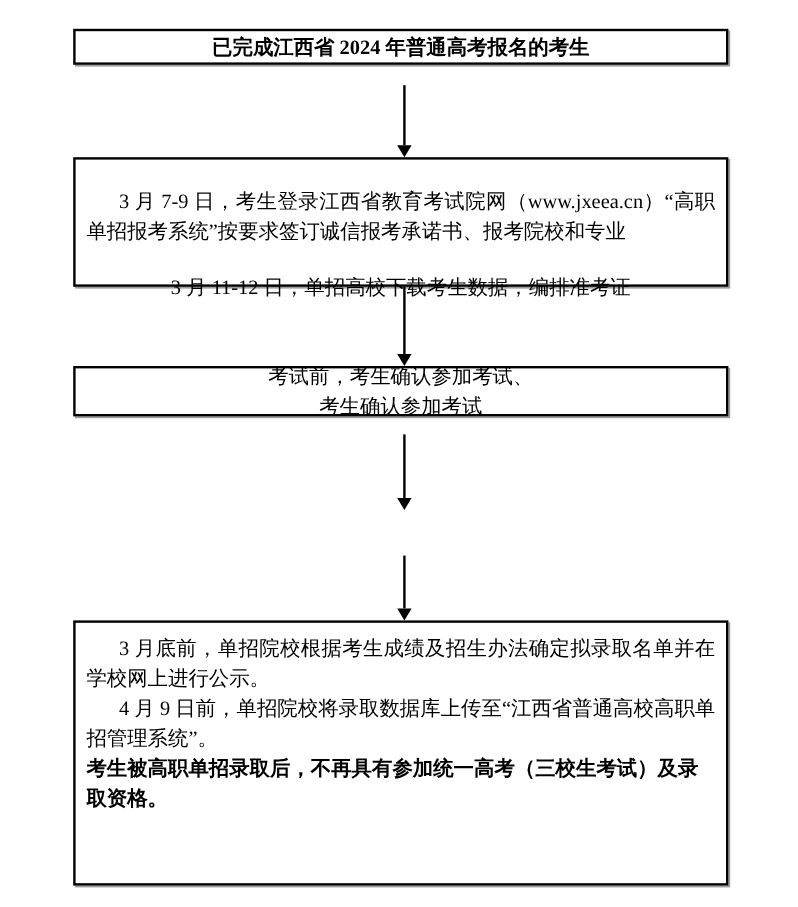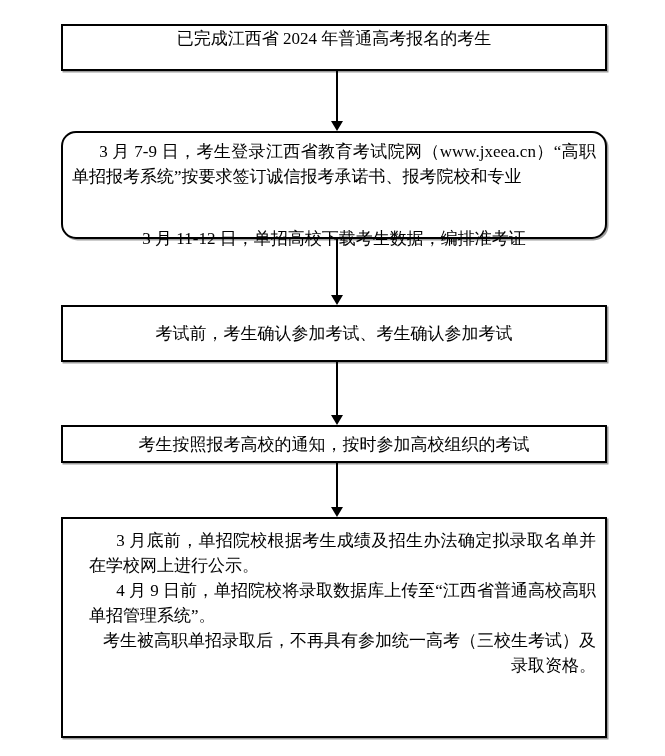--- a/index.html
+++ b/index.html
@@ -25,69 +25,69 @@
     background: #ffffff;
     box-shadow: 1.5px 1.5px 0 #9c9c9c;
     font-size: 17px;
     line-height: 25px;
     color: #000000;
   }
   .fc-box p { margin: 0; }
 
   .box1 {
     top: 24px;
-    height: 47px;
+    height: 30px;
     display: flex;
-    align-items: flex-start;
+    align-items: center;
     justify-content: center;
     text-align: center;
+    font-weight: bold;
   }
   .box2 {
     top: 131px;
     height: 108px;
-    padding: 6px 9px 0 9px;
-    border-radius: 15px;
+    padding: 22px 9px 0 9px;
   }
   .box2 .para-indent {
     text-indent: 1.6em;
     text-align: justify;
   }
   .box2 .para-center {
-    margin-top: 37px;
+    margin-top: 22px;
     text-align: center;
   }
   .box3 {
     top: 305px;
-    height: 57px;
+    height: 42px;
     display: flex;
-    flex-direction: row;
+    flex-direction: column;
     align-items: center;
     justify-content: center;
     text-align: center;
   }
   .box4 {
     top: 425px;
     height: 38px;
     display: flex;
     align-items: center;
     justify-content: center;
     text-align: center;
   }
   .box5 {
     top: 517px;
     height: 221px;
-    padding: 9px 9px 0 26px;
+    padding: 9px 9px 0 9px;
   }
   .box5 .para-indent {
     text-indent: 1.6em;
     text-align: justify;
   }
   .box5 .para-bold {
-    font-weight: normal;
-    text-align: right;
+    font-weight: bold;
+    text-align: left;
     text-indent: 0;
   }
 
   .arrow {
     position: absolute;
     left: 330px;
     width: 13px;
     display: flex;
     flex-direction: column;
     align-items: center;
@@ -136,23 +136,20 @@
   <div class="fc-box box3">
     <p>考试前，考生确认参加考试、</p>
     <p>考生确认参加考试</p>
   </div>
 
   <div class="arrow arrow3">
     <div class="shaft"></div>
     <div class="head"></div>
   </div>
 
-  <div class="fc-box box4">
-    <p>考生按照报考高校的通知，按时参加高校组织的考试</p>
-  </div>
 
   <div class="arrow arrow4">
     <div class="shaft"></div>
     <div class="head"></div>
   </div>
 
   <div class="fc-box box5">
     <p class="para-indent">3 月底前，单招院校根据考生成绩及招生办法确定拟录取名单并在学校网上进行公示。</p>
     <p class="para-indent">4 月 9 日前，单招院校将录取数据库上传至“江西省普通高校高职单招管理系统”。</p>
     <p class="para-bold">考生被高职单招录取后，不再具有参加统一高考（三校生考试）及录取资格。</p>

